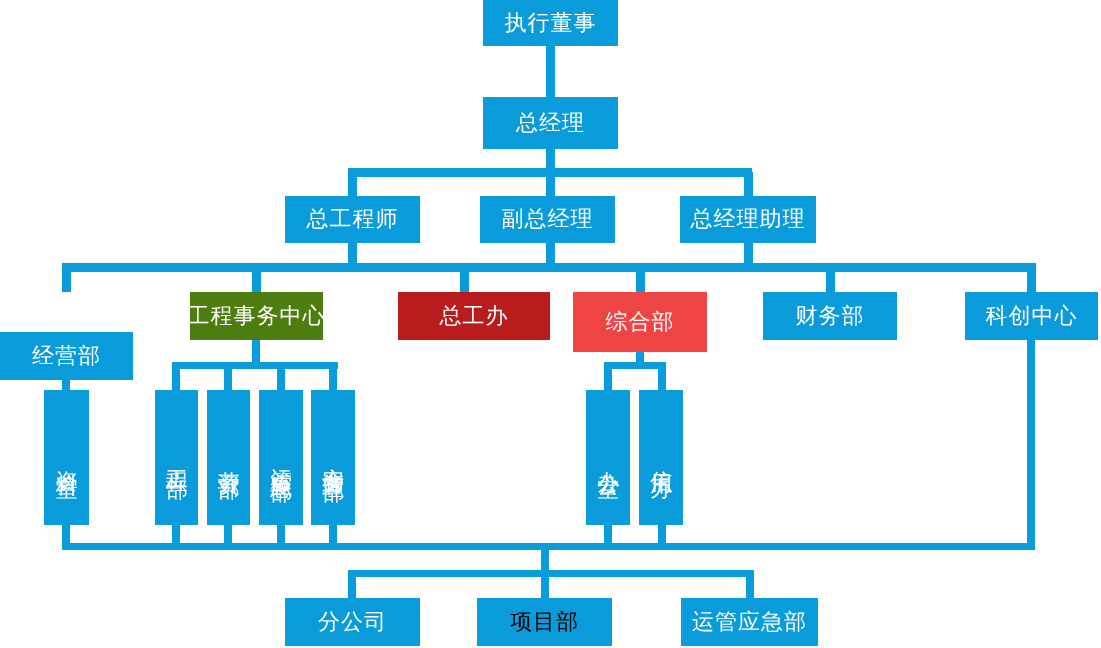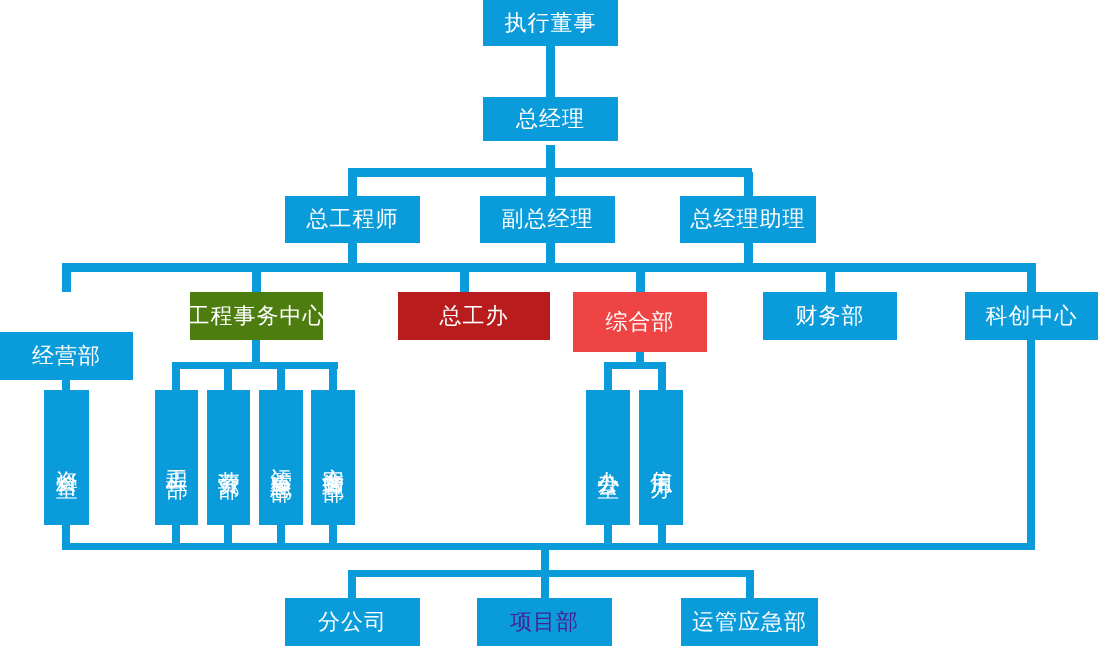--- a/index.html
+++ b/index.html
@@ -70,33 +70,33 @@
     <div class="connector" style="left: 329px; top: 525px; width: 8px; height: 22px; background: rgb(10, 155, 219);"></div>
     <div class="connector" style="left: 604px; top: 525px; width: 8px; height: 22px; background: rgb(10, 155, 219);"></div>
     <div class="connector" style="left: 658px; top: 525px; width: 8px; height: 22px; background: rgb(10, 155, 219);"></div>
     <div class="connector" style="left: 1027px; top: 340px; width: 8px; height: 210px; background: rgb(10, 155, 219);"></div>
     <div class="connector" style="left: 62px; top: 543px; width: 973px; height: 7px; background: rgb(10, 155, 219);"></div>
     <div class="connector" style="left: 541px; top: 550px; width: 8px; height: 48px; background: rgb(10, 155, 219);"></div>
     <div class="connector" style="left: 348px; top: 570px; width: 406px; height: 7px; background: rgb(10, 155, 219);"></div>
     <div class="connector" style="left: 348px; top: 573px; width: 8px; height: 25px; background: rgb(10, 155, 219);"></div>
     <div class="connector" style="left: 746px; top: 573px; width: 8px; height: 25px; background: rgb(10, 155, 219);"></div>
     <div class="node" style="left: 483px; top: 0px; width: 135px; height: 46px; background: rgb(10, 155, 219); color: rgb(255, 255, 255);">执行董事</div>
-    <div class="node" style="left: 483px; top: 97px; width: 135px; height: 44px; background: rgb(10, 155, 219); color: rgb(255, 255, 255);">总经理</div>
+    <div class="node" style="left: 483px; top: 97px; width: 135px; height: 52px; background: rgb(10, 155, 219); color: rgb(255, 255, 255);">总经理</div>
     <div class="node" style="left: 285px; top: 196px; width: 135px; height: 47px; background: rgb(10, 155, 219); color: rgb(255, 255, 255);">总工程师</div>
     <div class="node" style="left: 480px; top: 196px; width: 135px; height: 47px; background: rgb(10, 155, 219); color: rgb(255, 255, 255);">副总经理</div>
     <div class="node" style="left: 680px; top: 196px; width: 136px; height: 47px; background: rgb(10, 155, 219); color: rgb(255, 255, 255);">总经理助理</div>
     <div class="node" style="left: 0px; top: 292px; width: 133px; height: 48px; background: rgb(10, 155, 219); color: rgb(255, 255, 255); margin-top: 40px;">经营部</div>
     <div class="node" style="left: 190px; top: 292px; width: 133px; height: 48px; background: #4d7c0f; color: rgb(255, 255, 255);">工程事务中心</div>
     <div class="node" style="left: 398px; top: 292px; width: 152px; height: 48px; background: #b91c1c; color: rgb(255, 255, 255);">总工办</div>
     <div class="node" style="left: 573px; top: 292px; width: 134px; height: 60px; background: #ef4444; color: rgb(255, 255, 255);">综合部</div>
     <div class="node" style="left: 763px; top: 292px; width: 134px; height: 48px; background: rgb(10, 155, 219); color: rgb(255, 255, 255);">财务部</div>
     <div class="node" style="left: 965px; top: 292px; width: 133px; height: 48px; background: rgb(10, 155, 219); color: rgb(255, 255, 255);">科创中心</div>
     <div class="node vertical" style="left: 44px; top: 390px; width: 45px; height: 135px; background: rgb(10, 155, 219); color: rgb(255, 255, 255);">资料室</div>
     <div class="node vertical" style="left: 155px; top: 390px; width: 43px; height: 135px; background: rgb(10, 155, 219); color: rgb(255, 255, 255);">工程部</div>
     <div class="node vertical" style="left: 207px; top: 390px; width: 43px; height: 135px; background: rgb(10, 155, 219); color: rgb(255, 255, 255);">劳资部</div>
     <div class="node vertical" style="left: 259px; top: 390px; width: 44px; height: 135px; background: rgb(10, 155, 219); color: rgb(255, 255, 255);">运管应急部</div>
     <div class="node vertical" style="left: 311px; top: 390px; width: 44px; height: 135px; background: rgb(10, 155, 219); color: rgb(255, 255, 255);">安全管理部</div>
     <div class="node vertical" style="left: 586px; top: 390px; width: 44px; height: 135px; background: rgb(10, 155, 219); color: rgb(255, 255, 255);">办公室</div>
     <div class="node vertical" style="left: 639px; top: 390px; width: 44px; height: 135px; background: rgb(10, 155, 219); color: rgb(255, 255, 255);">信用办</div>
     <div class="node" style="left: 285px; top: 598px; width: 135px; height: 48px; background: rgb(10, 155, 219); color: rgb(255, 255, 255);">分公司</div>
-    <div class="node" style="left: 477px; top: 598px; width: 135px; height: 48px; background: rgb(10, 155, 219); color: #4c1d95;">项目部</div>
+    <div class="node" style="left: 477px; top: 598px; width: 135px; height: 48px; background: rgb(10, 155, 219); color: #000000;">项目部</div>
     <div class="node" style="left: 681px; top: 598px; width: 137px; height: 48px; background: rgb(10, 155, 219); color: rgb(255, 255, 255);">运管应急部</div>
   </div>
 
 </body></html>

